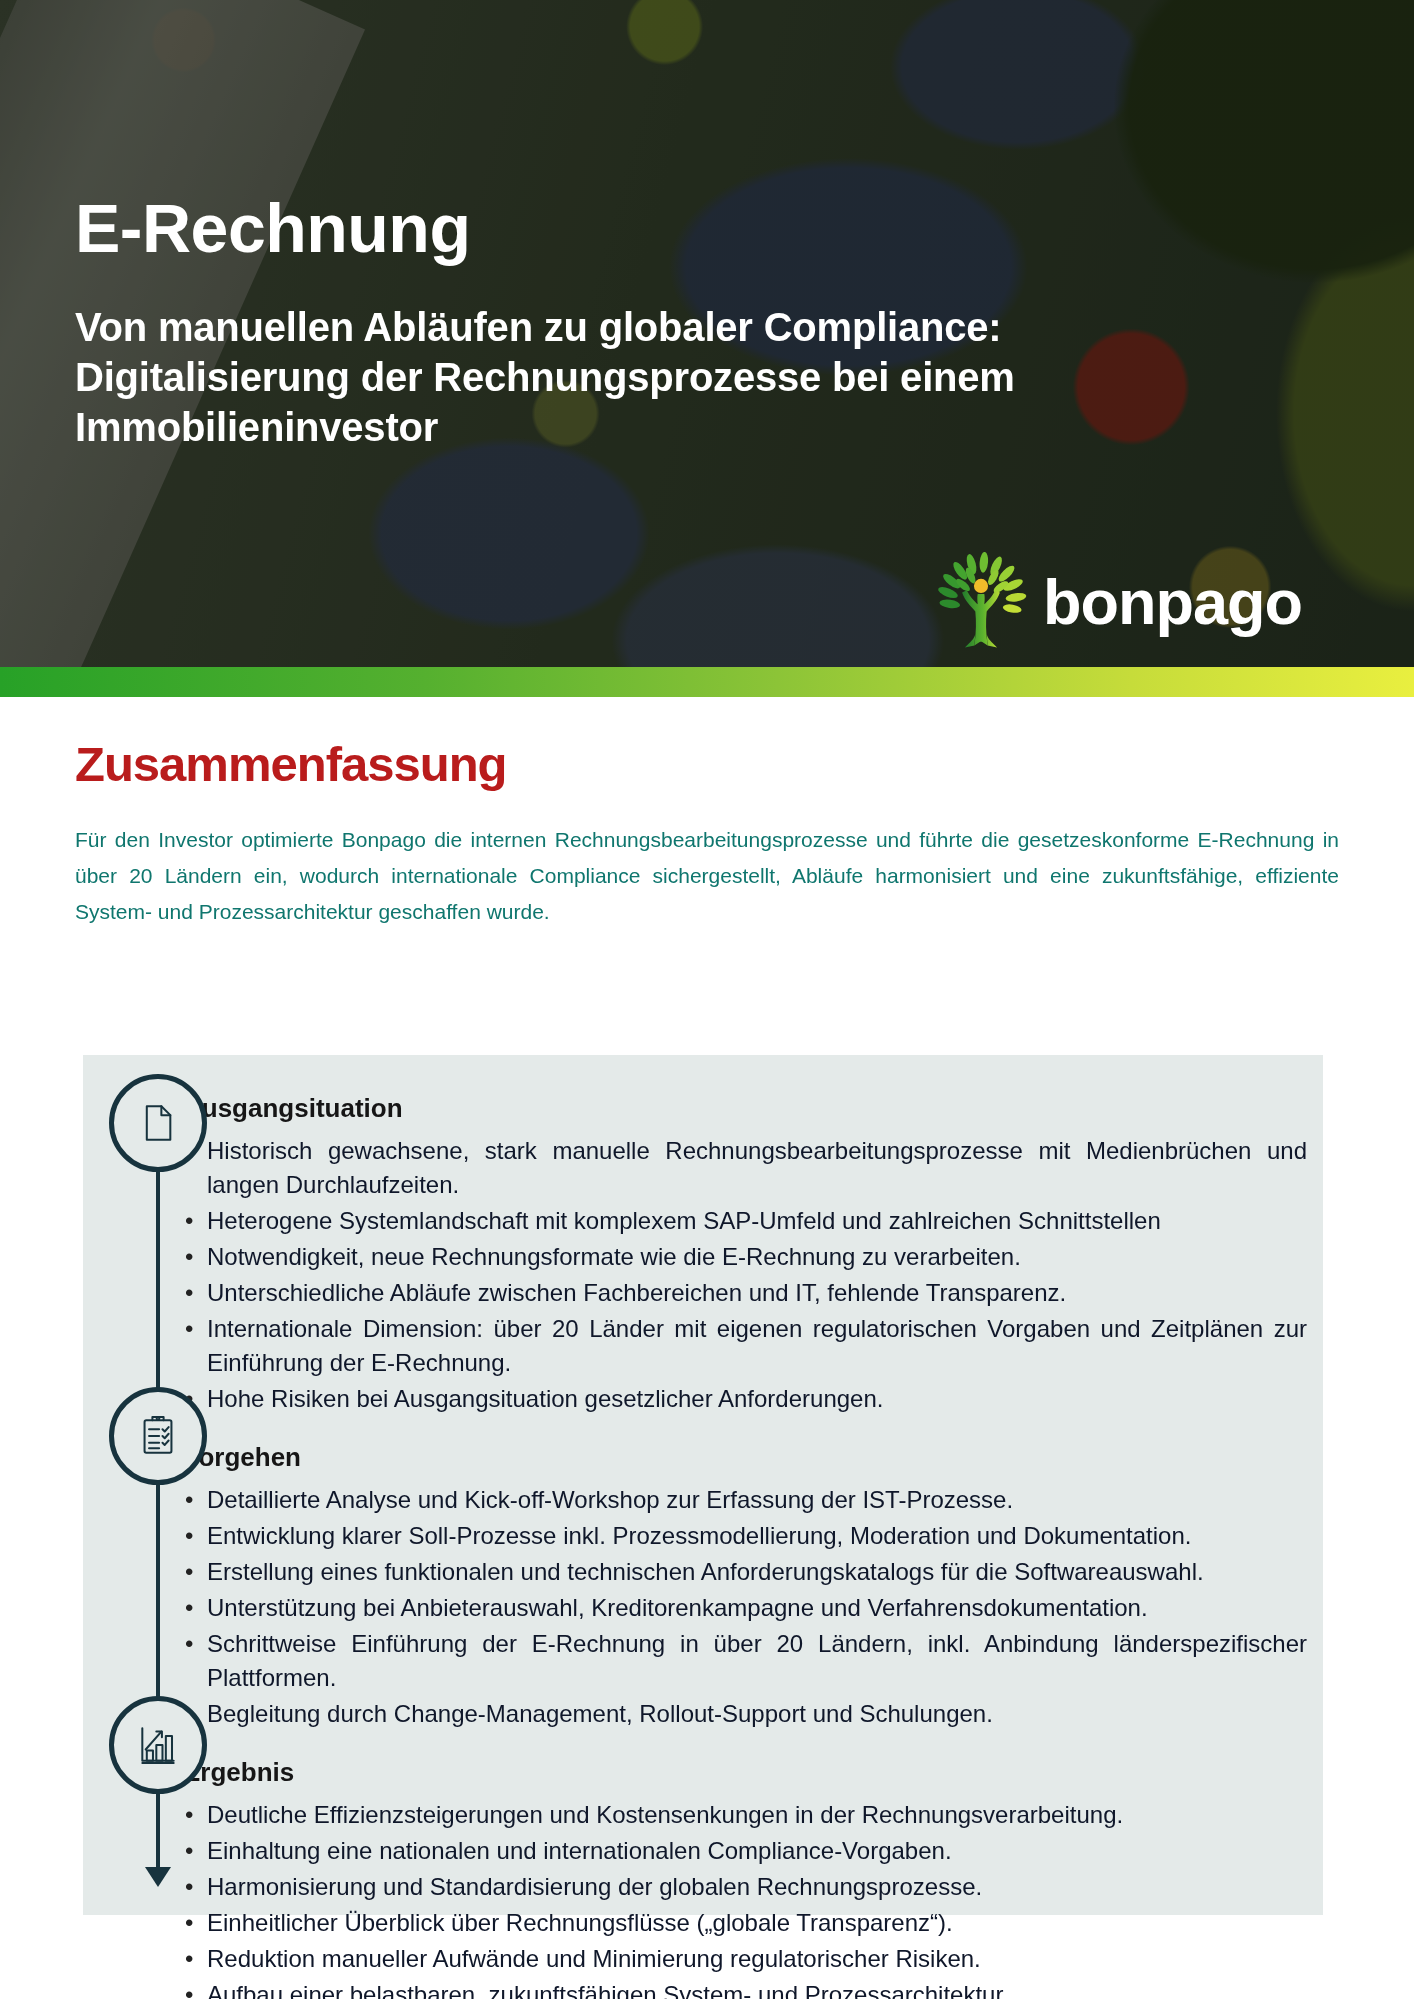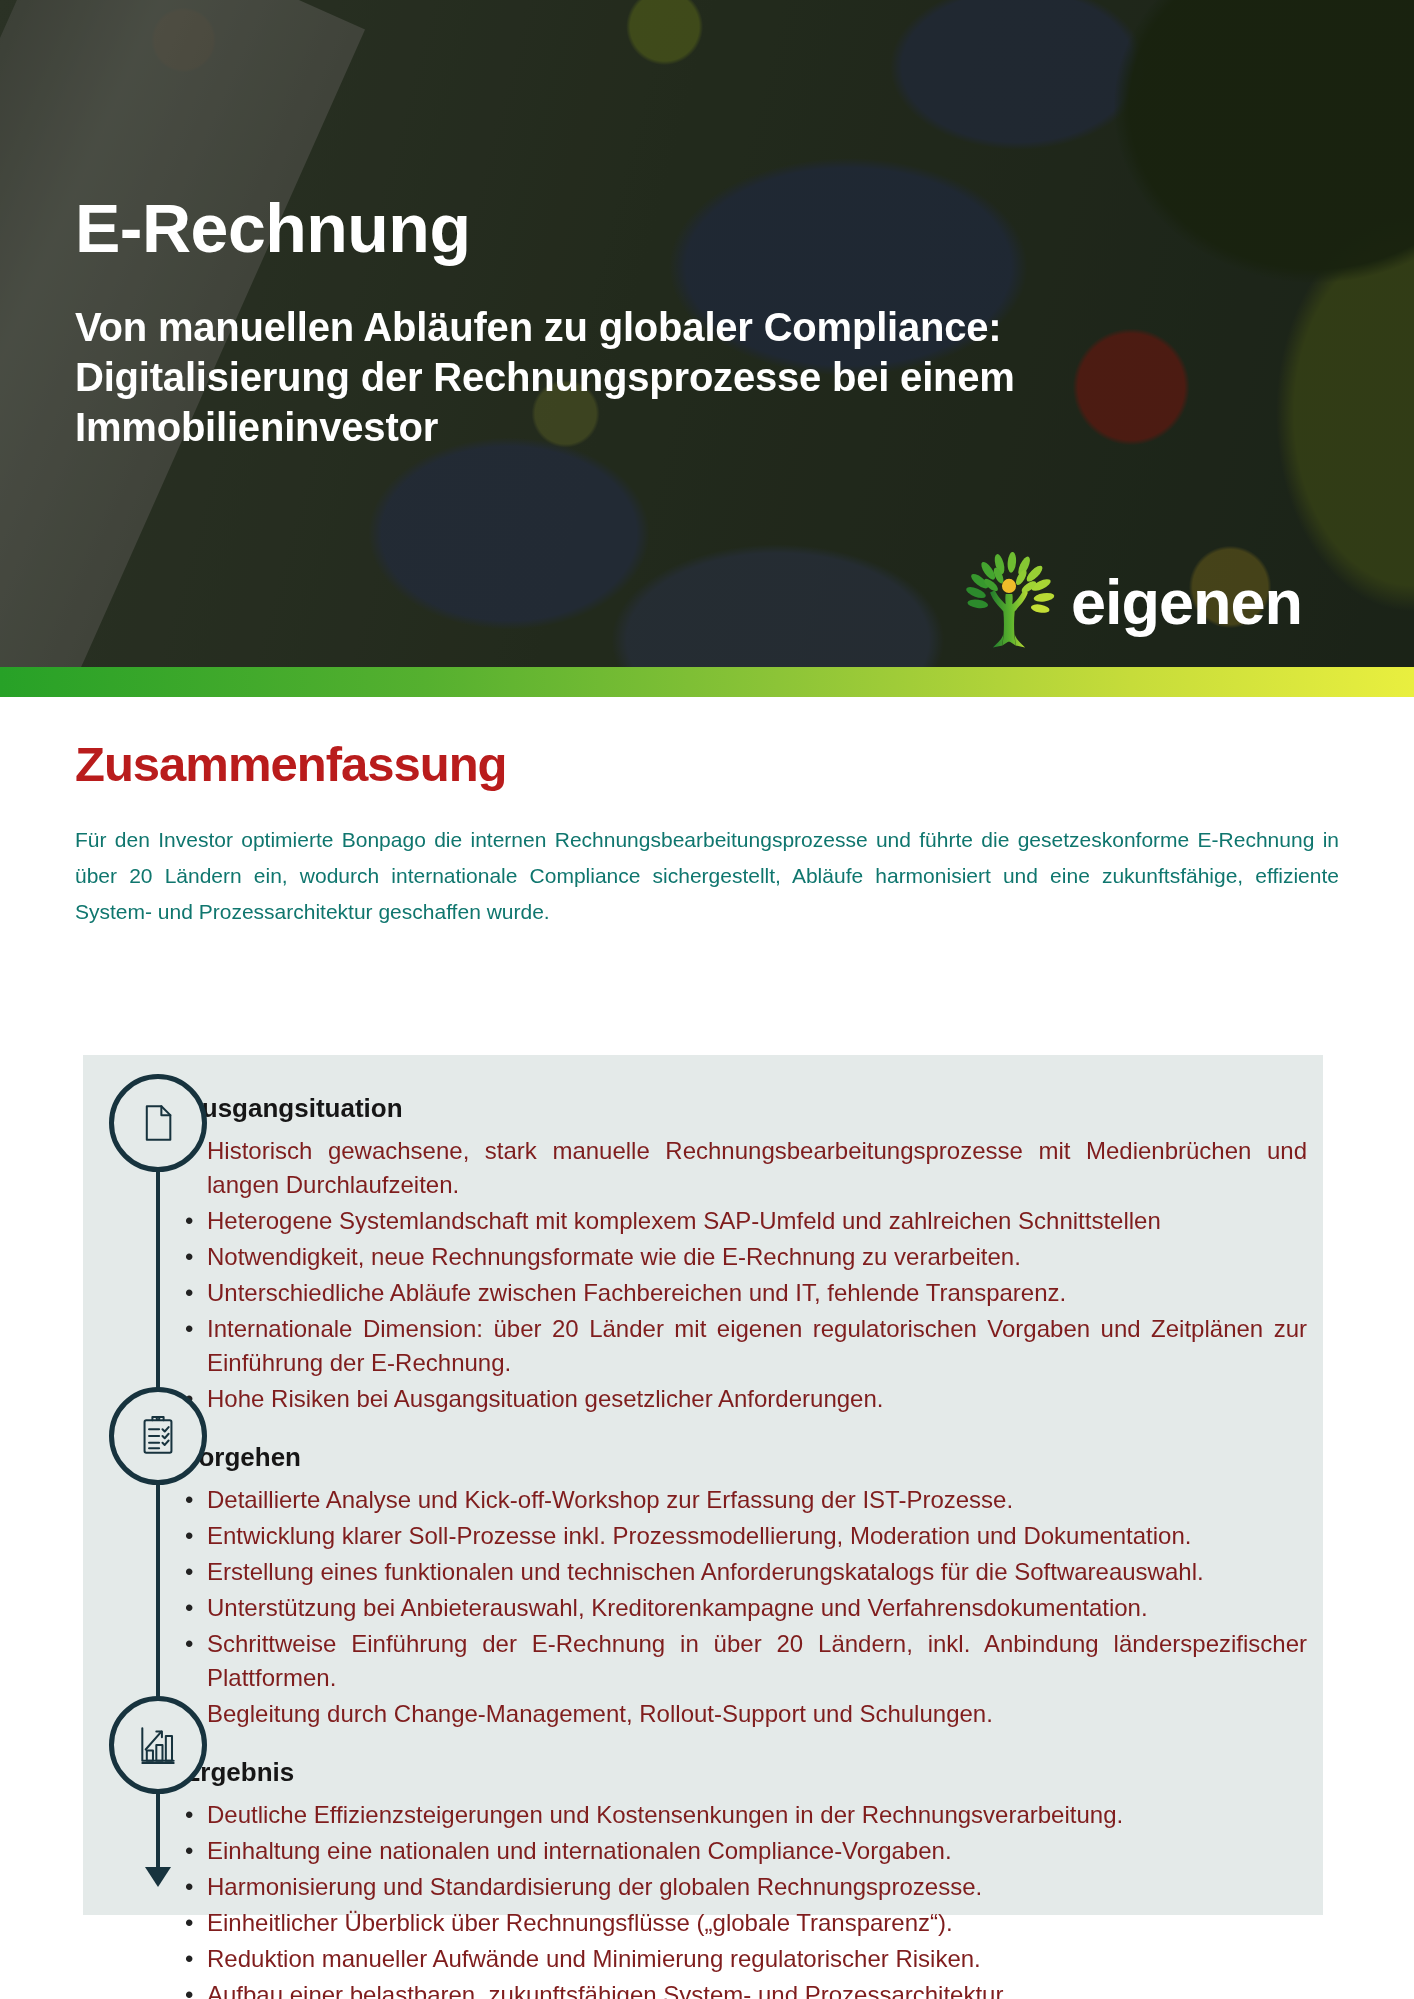--- a/index.html
+++ b/index.html
@@ -75,21 +75,21 @@
     display:flex;align-items:center;justify-content:center;
   }
   .tl-circle svg{width:56px;height:56px;display:block;}
   .tl-content{position:absolute;left:100px;top:38px;width:1124px;}
   .tl-content h3{
     margin:0 0 10px 0;font-size:26px;font-weight:bold;color:#161616;
   }
   .tl-section{margin-bottom:26px;}
   .tl-section ul{margin:0;padding:0 0 0 24px;list-style:none;}
   .tl-section li{
-    position:relative;font-size:24px;line-height:34px;color:#7f1d1d;
+    position:relative;font-size:24px;line-height:34px;color:#0f172a;
     text-align:justify;margin:0 0 2px 0;
   }
   .tl-section li::before{
     content:"\2022";position:absolute;left:-22px;top:0;color:#222;font-size:24px;
   }
   .icon-stroke{stroke:#17333e;fill:none;stroke-width:3.6;stroke-linecap:round;stroke-linejoin:round;}
 </style>
 </head>
 <body>
 
@@ -134,21 +134,21 @@
         <ellipse cx="44" cy="22" rx="9" ry="3.8" transform="rotate(65 44 22)" fill="#50ab30"></ellipse>
         <ellipse cx="68" cy="24" rx="9" ry="3.8" transform="rotate(120 68 24)" fill="#8fcb33"></ellipse>
         <ellipse cx="76" cy="34" rx="9" ry="3.8" transform="rotate(145 76 34)" fill="#a0d334"></ellipse>
       </g>
 
       <circle cx="55" cy="33" r="7.5" fill="#f0bc2a"></circle>
 
       <path fill="url(#lgTree)" d="M48 96 C50 82 50 70 49 60 C44 54 38 49 35 40 L40 37.5 C43.5 45 48 49 51.5 52.5 C51 47 51 44 51.5 41.5 L58.5 41.5 C59 44 59 47 58.5 52.5 C62 49 66.5 45 70 37.5 L75 40 C72 49 66 54 61 60 C60 70 60 82 62 96 L56 92 L54 92 Z"></path>
       <path fill="url(#lgTree)" d="M48 96 L38 98 C44 92 47 90 49 84 Z M62 96 L72 98 C66 92 63 90 61 84 Z"></path>
     </svg>
-    <span class="logo-word">eigenen</span>
+    <span class="logo-word">bonpago</span>
   </div>
 </header>
 
 <div class="gradient-bar"></div>
 
 <h2 class="summary-heading">Zusammenfassung</h2>
 <p class="summary-paragraph">Für den Investor optimierte Bonpago die internen Rechnungsbearbeitungsprozesse und führte die gesetzeskonforme E-Rechnung in über 20 Ländern ein, wodurch internationale Compliance sichergestellt, Abläufe harmonisiert und eine zukunftsfähige, effiziente System- und Prozessarchitektur geschaffen wurde.</p>
 
 <section class="timeline-box">
   <div class="tl-line" style="top: 67.5px; height: 744.5px;"></div>

